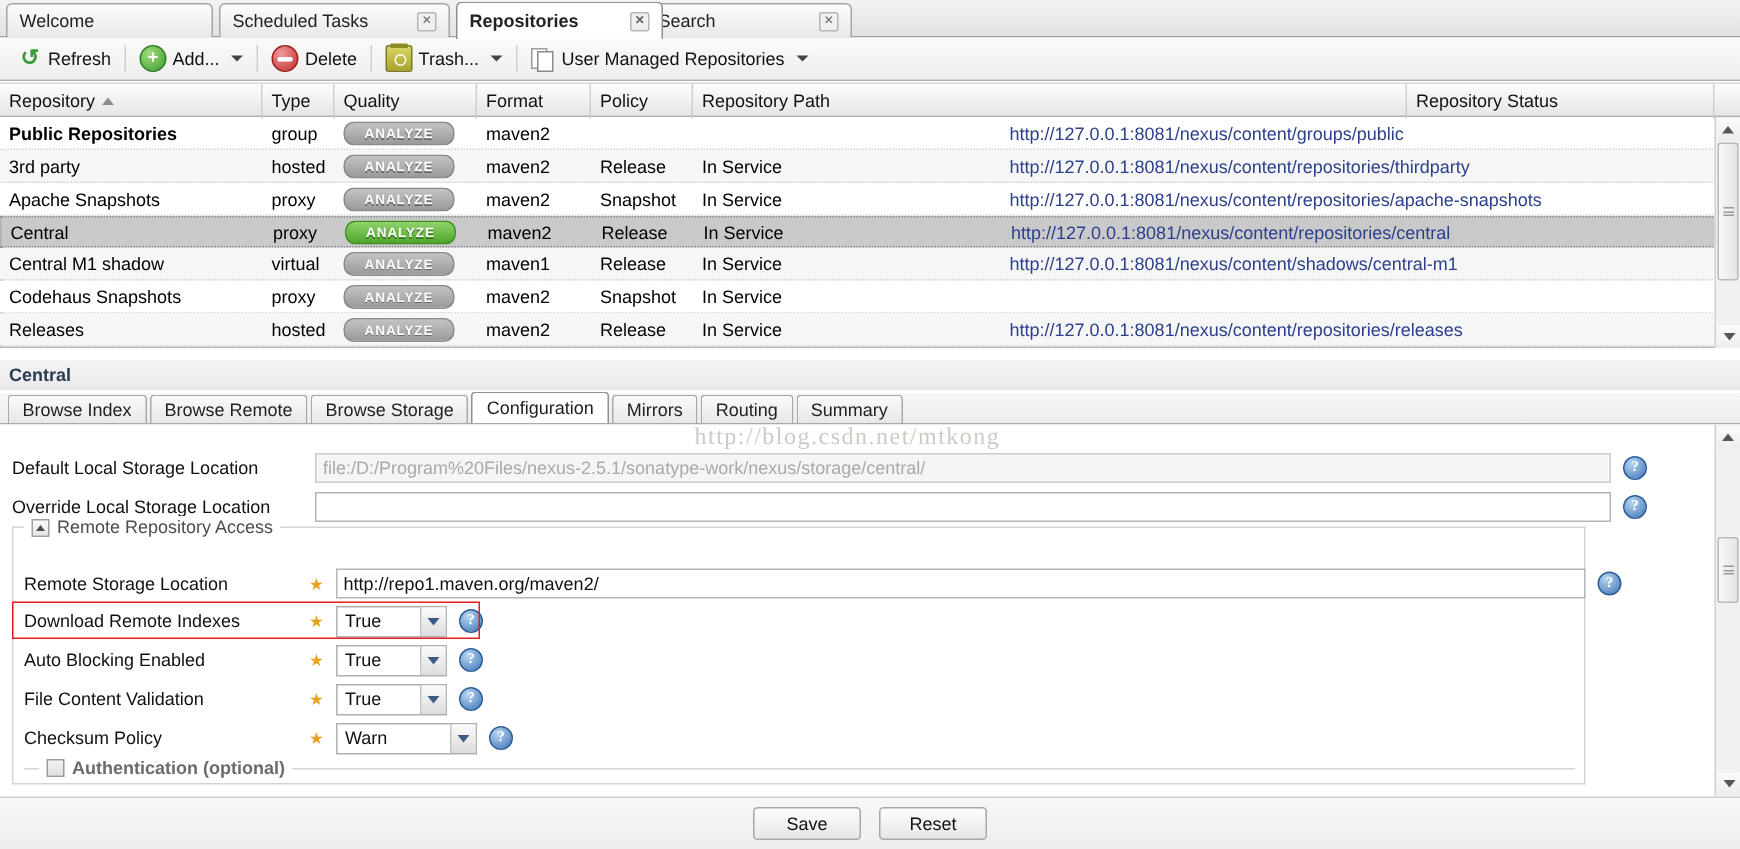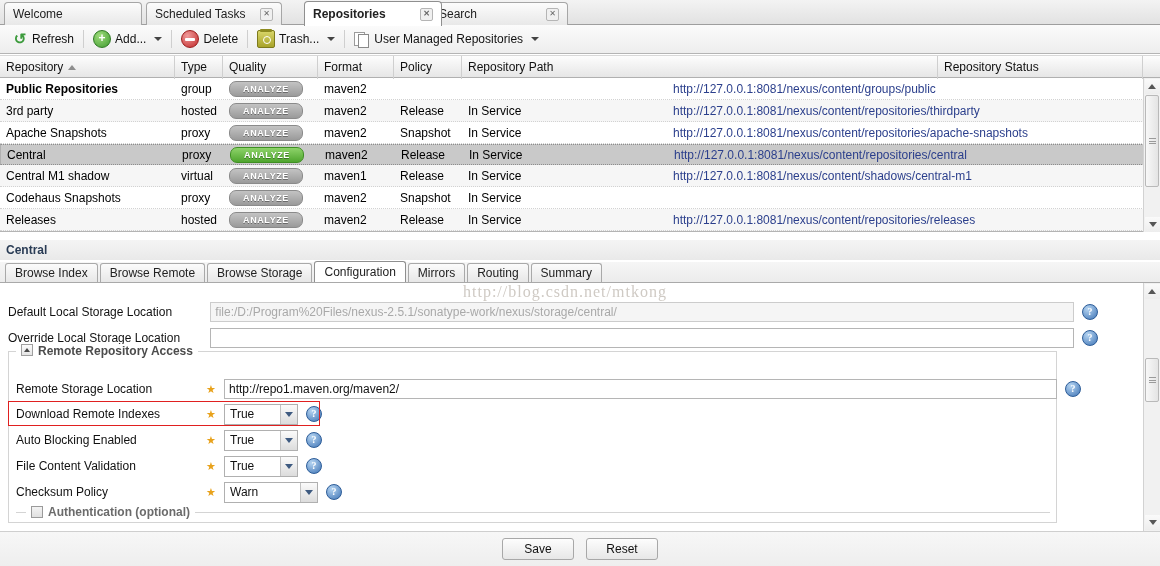--- a/index.html
+++ b/index.html
@@ -168,22 +168,22 @@
     display:flex;align-items:center;justify-content:center;
   }
   .arrowdown{width:0;height:0;border-left:4px solid transparent;border-right:4px solid transparent;border-top:5px solid #3e5a80;}
 
   .fieldset{
     position:absolute;left:8px;top:351px;width:1049px;height:172px;
     border:1px solid #d4d4d4;border-top:none;box-sizing:border-box;
   }
   .fslegend{
     position:absolute;left:16px;top:344px;height:14px;
-    background:#fff;padding:0 5px;display:flex;align-items:flex-start;gap:5px;
-    font-size:12px;font-weight:bold;color:#4c4c4c;
+    background:#fff;padding:0 5px;display:flex;align-items:flex-end;gap:5px;
+    font-size:12px;font-weight:normal;color:#4c4c4c;
   }
   .fstop-left{position:absolute;left:8px;top:351px;width:8px;height:1px;background:#d4d4d4;}
   .fstop-right{position:absolute;left:172px;top:351px;width:885px;height:1px;background:#d4d4d4;}
   .collapsebtn{
     width:12px;height:12px;box-sizing:border-box;border:1px solid #9f9f9f;
     background:linear-gradient(#fcfcfc,#e4e4e4);
     display:flex;align-items:center;justify-content:center;
   }
   .arrowup{width:0;height:0;border-left:3px solid transparent;border-right:3px solid transparent;border-bottom:4px solid #4a4a4a;}
 
@@ -242,21 +242,21 @@
 </style>
 </head>
 <body>
 
 <div class="app">
 
   <div class="tabstrip">
     <div class="tab" style="left:4px;width:138px;">
       <span class="lbl">Welcome</span>
     </div>
-    <div class="tab" style="left:146px;width:136px;">
+    <div class="tab" style="left:146px;width:154px;">
       <span class="lbl">Scheduled Tasks</span>
       <span class="x">✕</span>
     </div>
     <div class="tab active" style="left:304px;width:138px;">
       <span class="lbl">Repositories</span>
       <span class="x">✕</span>
     </div>
     <div class="tab" style="left:430px;width:138px;">
       <span class="lbl">Search</span>
       <span class="x">✕</span>

